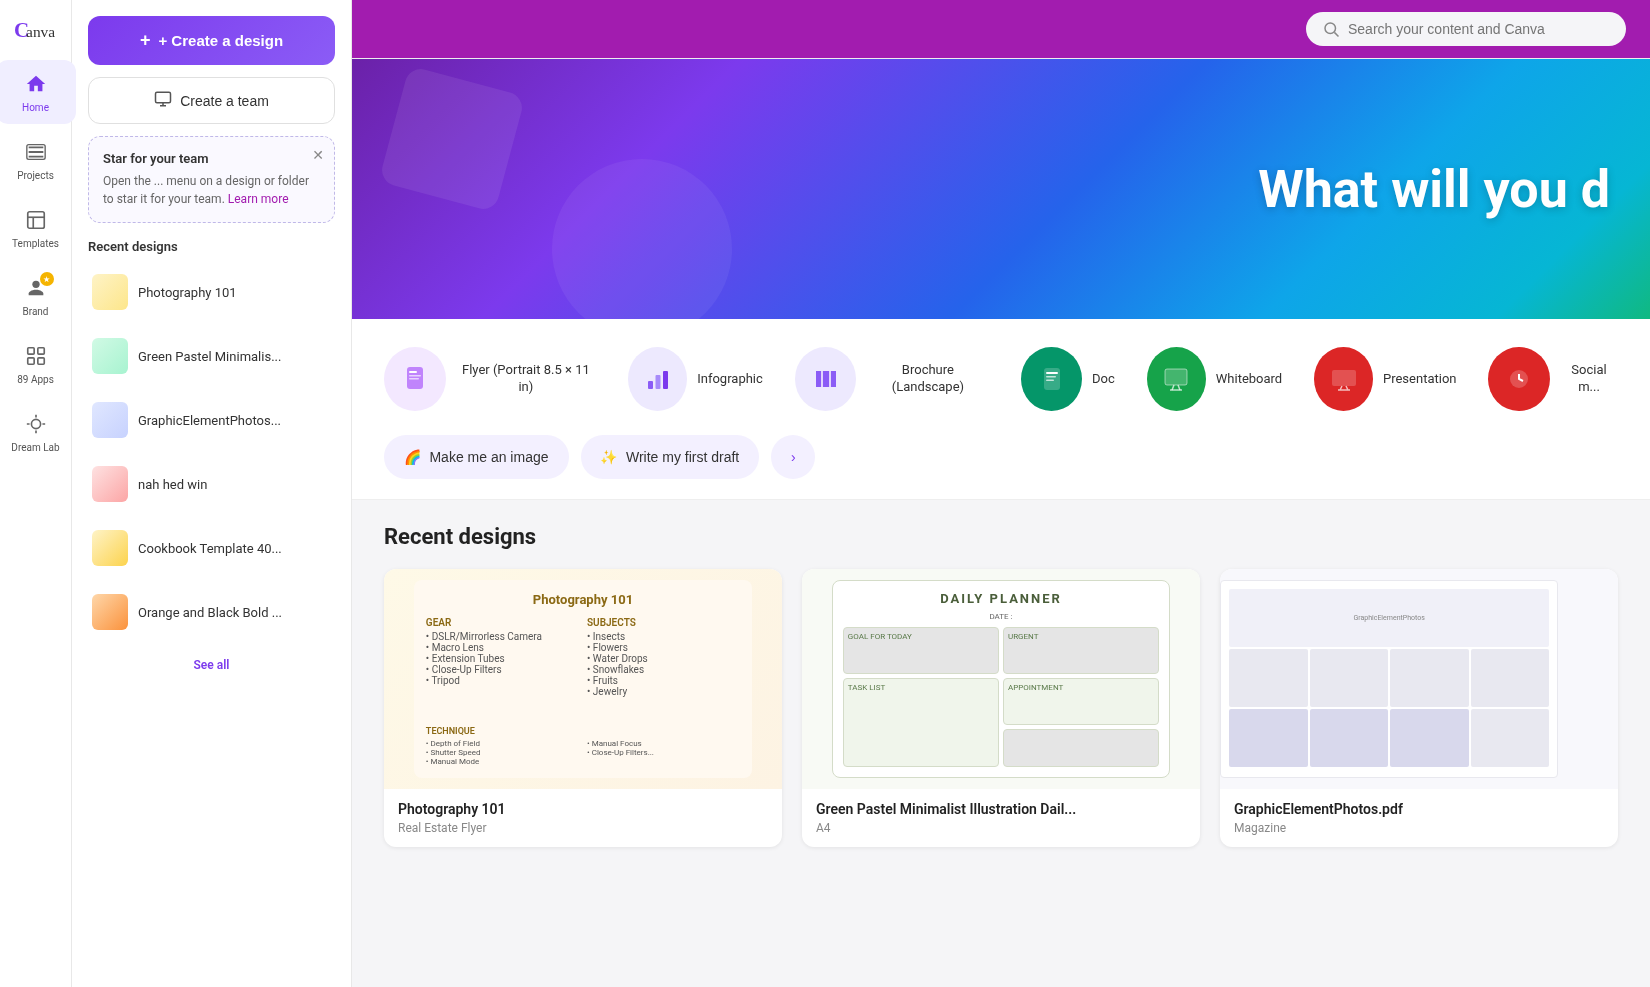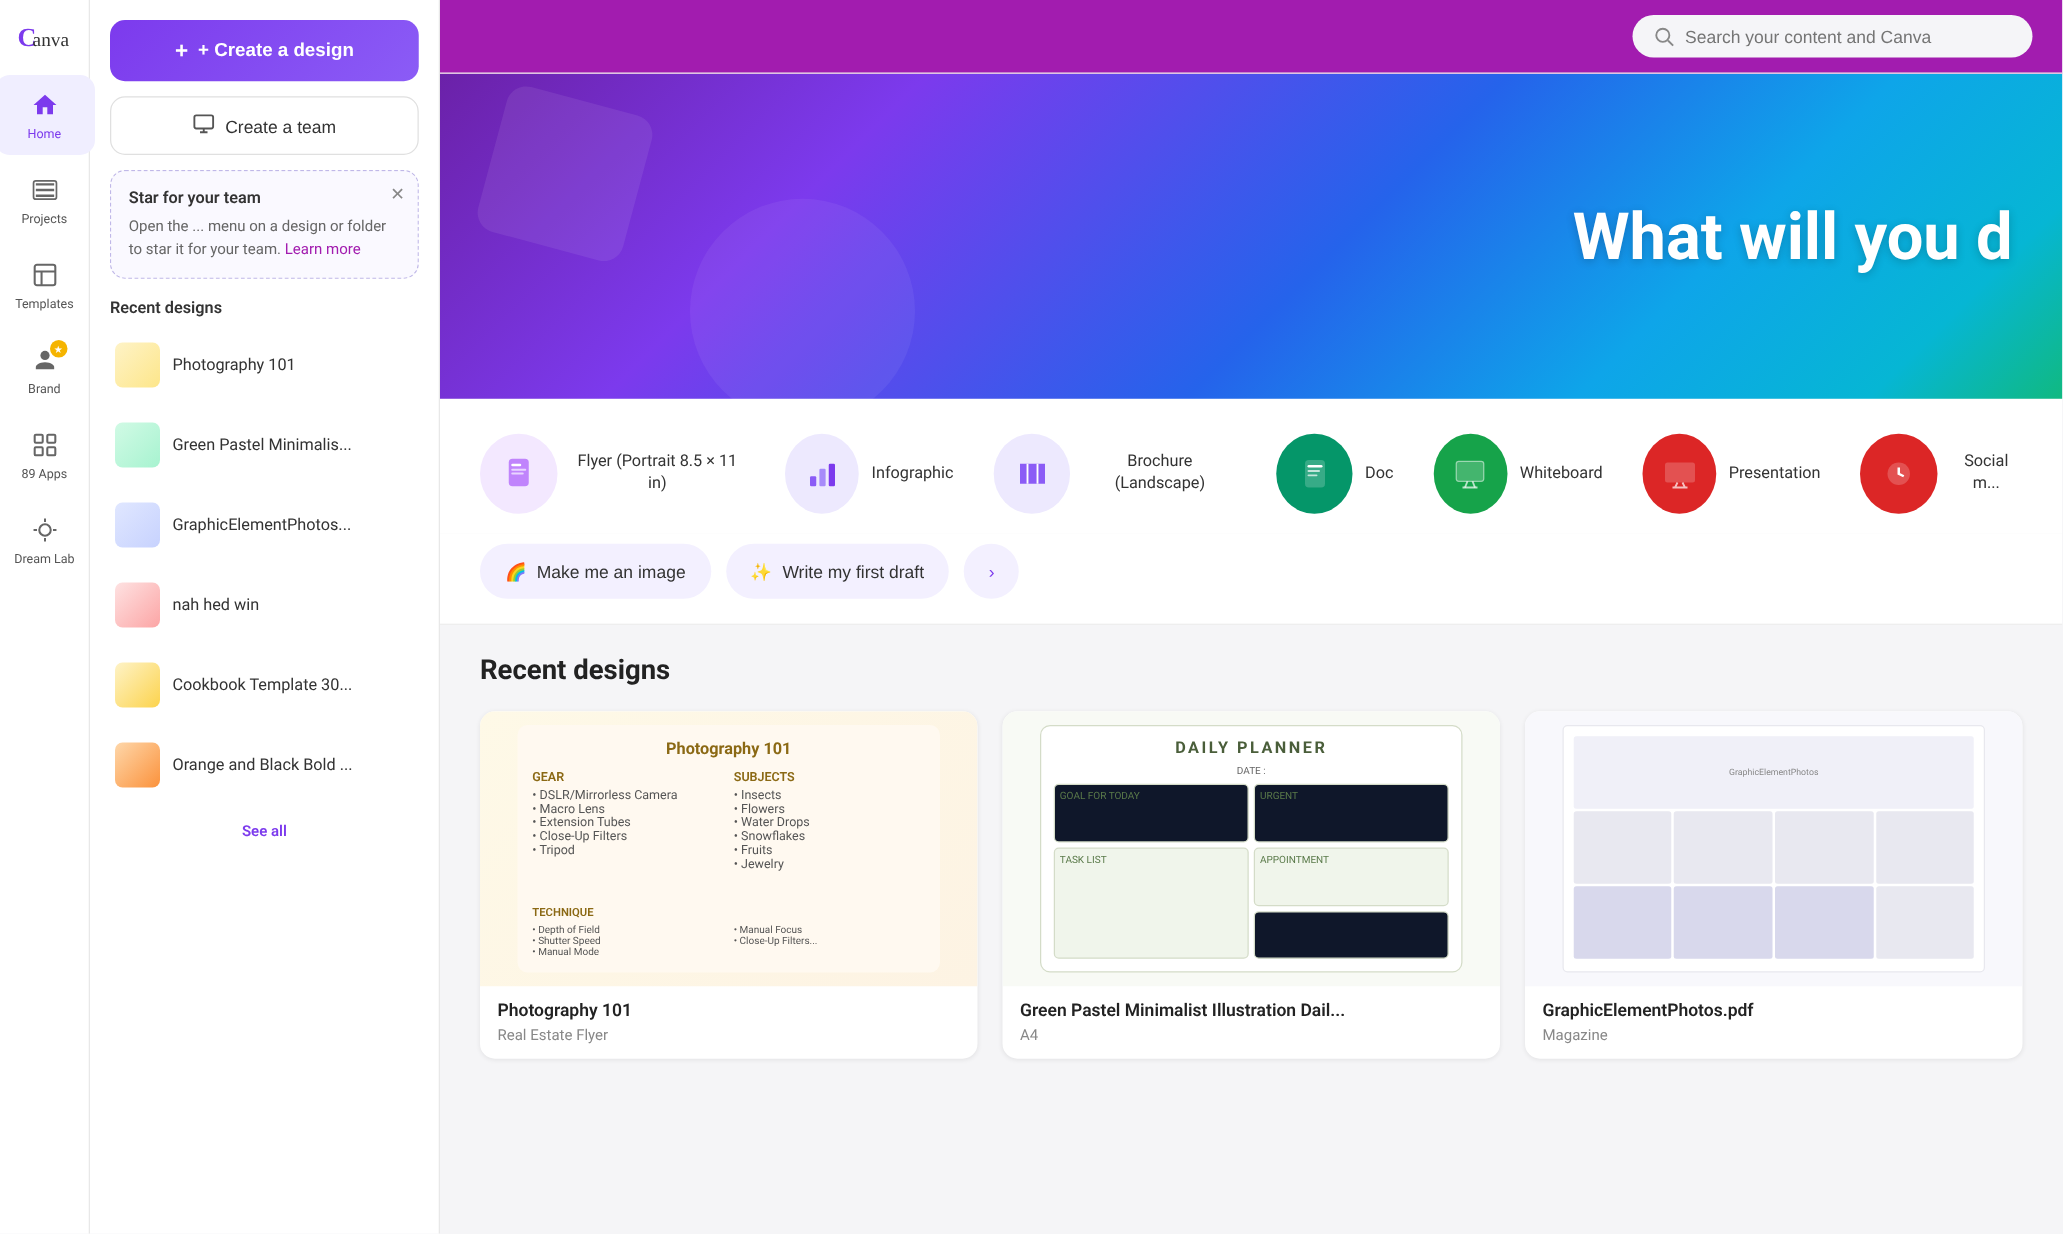--- a/index.html
+++ b/index.html
@@ -417,28 +417,28 @@
       flex: 1;
     }
     .planner-cell {
       border: 1px solid #d4dcc8;
       border-radius: 4px;
       padding: 4px;
       font-size: 8px;
       color: #5a7a4a;
       background: #f0f5eb;
     }
-    .planner-cell.green { background: #0f172a; }
+    .planner-cell.green { background: #e5e5e5; }
 
     
     .graphic-card {
       background: #f8f8fc;
       display: flex;
       align-items: center;
-      justify-content: center;
+      justify-content: flex-start;
     }
     .graphic-inner {
       width: 85%;
       height: 90%;
       background: #fff;
       border: 1px solid #e8e8ee;
       border-radius: 4px;
       display: grid;
       grid-template-columns: repeat(4, 1fr);
       grid-template-rows: repeat(3, 1fr);
@@ -596,21 +596,21 @@
     <span class="recent-name">GraphicElementPhotos...</span>
   </div>
 
   <div class="recent-item">
     <div class="recent-thumb thumb-nah"></div>
     <span class="recent-name">nah hed win</span>
   </div>
 
   <div class="recent-item">
     <div class="recent-thumb thumb-cookbook"></div>
-    <span class="recent-name">Cookbook Template 30...</span>
+    <span class="recent-name">Cookbook Template 40...</span>
   </div>
 
   <div class="recent-item">
     <div class="recent-thumb thumb-orange"></div>
     <span class="recent-name">Orange and Black Bold ...</span>
   </div>
 
   <div class="see-all">See all</div>
 </aside>
 

